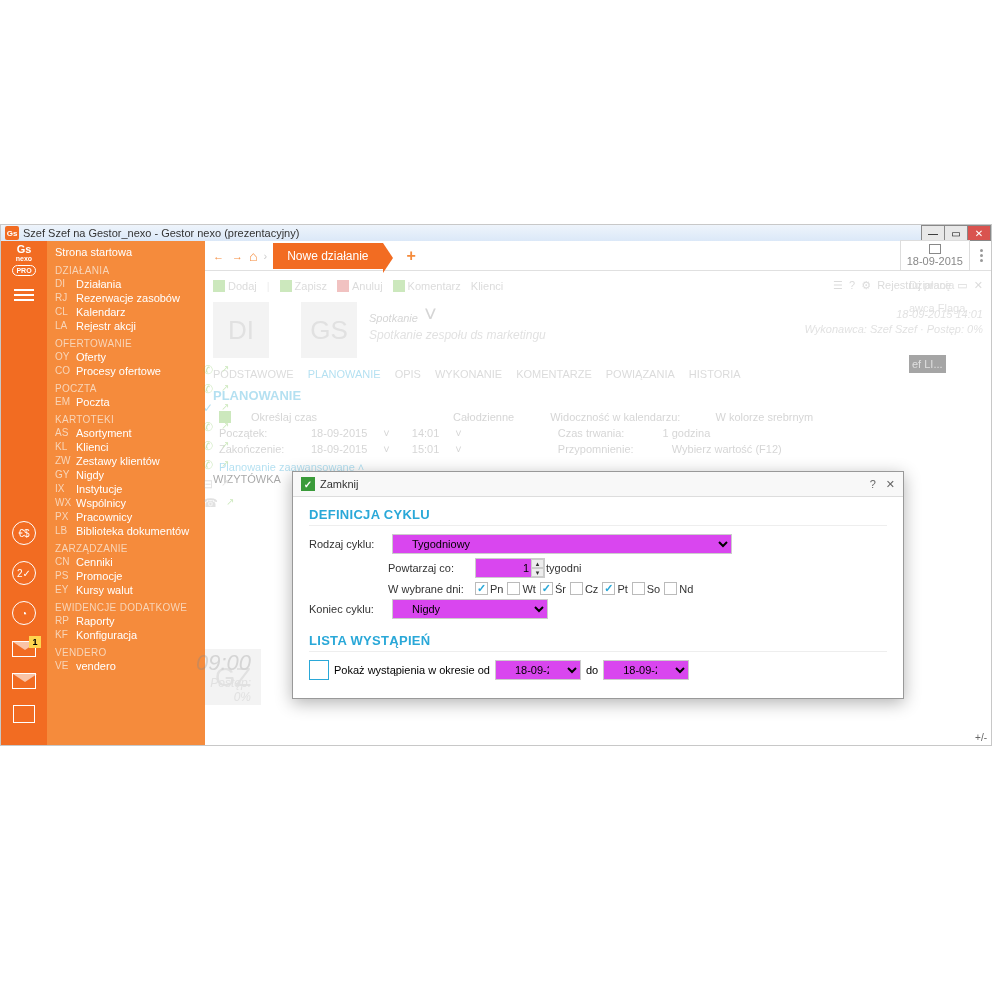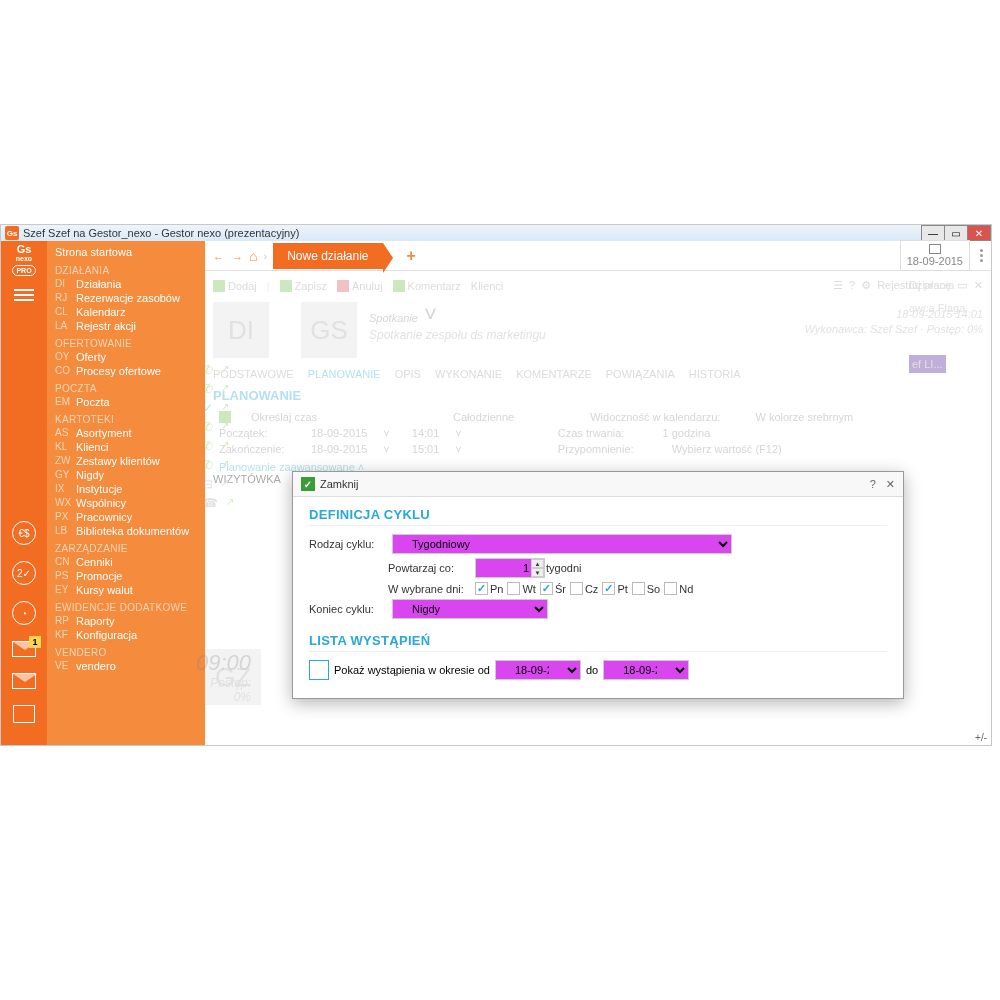--- a/index.html
+++ b/index.html
@@ -298,26 +298,26 @@
               <span>PODSTAWOWE</span>
               <span class="act">PLANOWANIE</span>
               <span>OPIS</span>
               <span>WYKONANIE</span>
               <span>KOMENTARZE</span>
               <span>POWIĄZANIA</span>
               <span>HISTORIA</span>
             </div>
         <div class="section">PLANOWANIE</div>
         <div class="form" style="margin-left:6px">
-          <div class="row"><span class="chk"></span><span>Określaj czas</span><span style="margin-left:120px">Całodzienne</span><span style="margin-left:60px">Widoczność w kalendarzu:</span>&nbsp;<span>W kolorze srebrnym</span></div>
+          <div class="row"><span class="chk"></span><span>Określaj czas</span><span style="margin-left:120px">Całodzienne</span><span style="margin-left:20px">Widoczność w kalendarzu:</span>&nbsp;<span>W kolorze srebrnym</span></div>
           <div class="row"><span style="width:76px;display:inline-block">Początek:</span><span>18-09-2015</span> ˅&nbsp;&nbsp;<span>14:01</span> ˅<span style="margin-left:80px">Czas trwania:</span>&nbsp;&nbsp;<span>1 godzina</span></div>
           <div class="row"><span style="width:76px;display:inline-block">Zakończenie:</span><span>18-09-2015</span> ˅&nbsp;&nbsp;<span>15:01</span> ˅<span style="margin-left:80px">Przypomnienie:</span>&nbsp;&nbsp;<span>Wybierz wartość (F12)</span></div>
           <div class="link"><span>Planowanie zaawansowane</span> ˄</div>
         </div>
-        <div class="side"><span>Działania</span><br><br><span>awca   Flaga</span><br><br><br><br><br><span style="background:#4c1d95;padding:3px 3px">ef LI...</span></div>
+        <div class="side"><span>Działania</span><br><br><span>awca   Flaga</span><br><br><br><br><br><span style="background:#000000;padding:3px 3px">ef LI...</span></div>
         <div class="leftcol">
           <div class="r">
                 <span class="ph">✆</span>
                 <span class="ar">↗</span>
               </div>
           <div class="r">
                 <span class="ph">✆</span>
                 <span class="ar">↗</span>
               </div>
           <div class="r">

